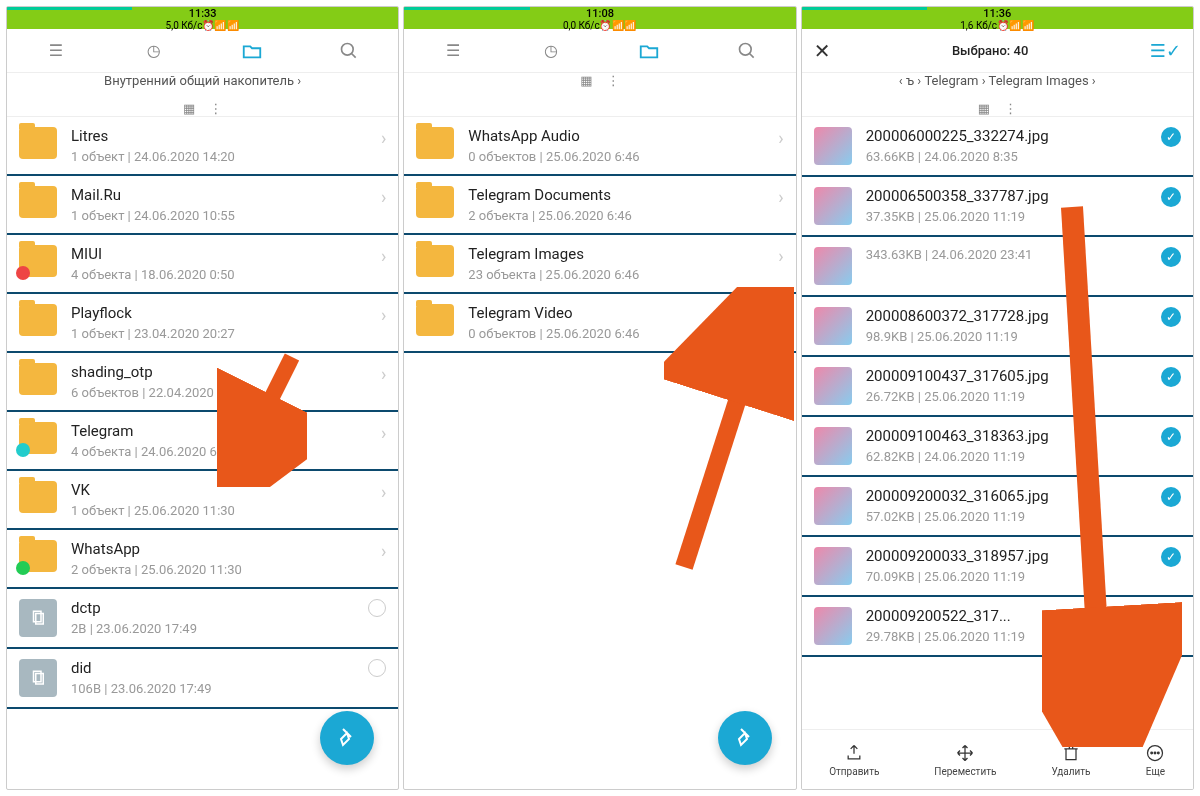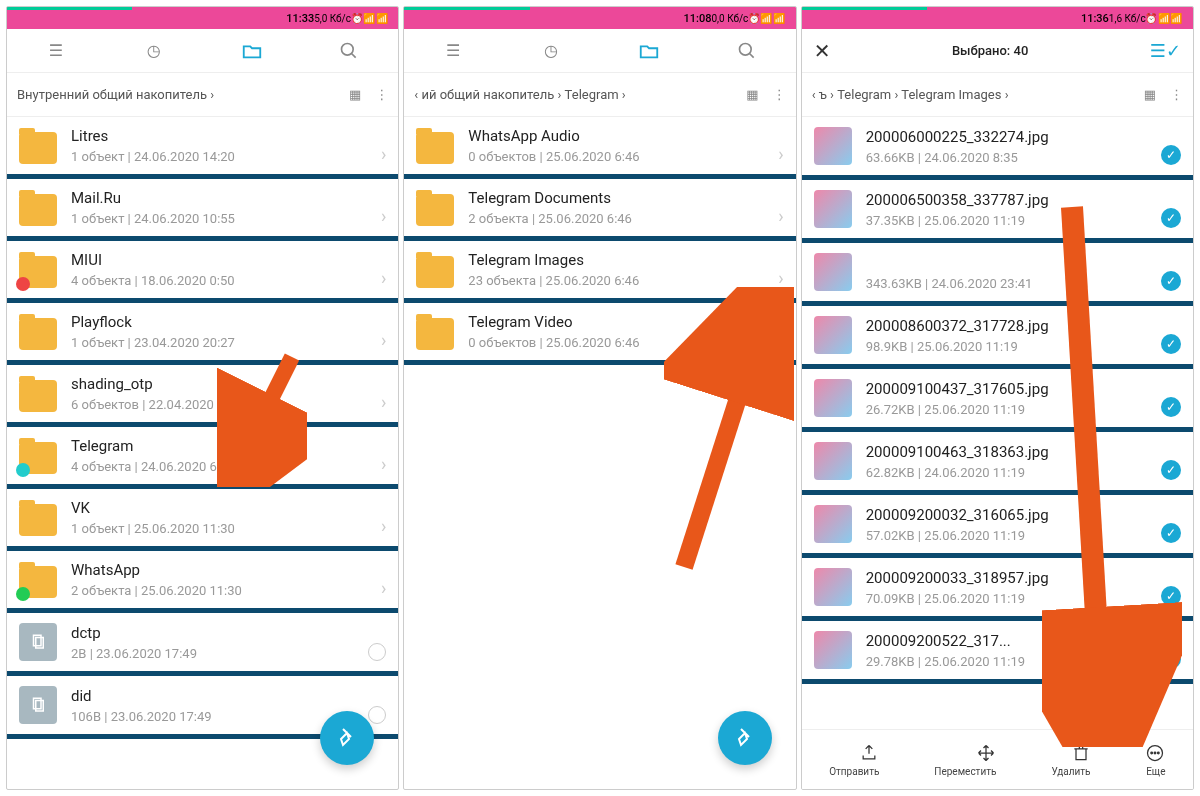--- a/index.html
+++ b/index.html
@@ -1,47 +1,47 @@
 <!DOCTYPE html>
 <html><head>
 <meta charset="utf-8">
 <style>
 * { margin: 0; padding: 0; box-sizing: border-box; font-family: -apple-system, Roboto, sans-serif; }
 body { background: #fff; display: flex; gap: 4px; padding: 6px; }
 .phone { flex: 1; border: 1px solid #ccc; background: #fff; position: relative; overflow: hidden; height: 784px; border-radius: 2px; }
-.status-bar { height: 22px; background: #ec4899; display: flex; align-items: center; justify-content: flex-end; padding: 0 10px; font-size: 11px; color: #000; position: relative; }
+.status-bar { height: 22px; background: #84cc16; display: flex; align-items: center; justify-content: flex-start; padding: 0 10px; font-size: 11px; color: #000; position: relative; flex-direction: column; }
 .status-bar::before { content: ''; position: absolute; top: 0; left: 0; width: 32%; height: 3px; background: #0c9; }
 .status-left { font-weight: 500; }
 .status-right { display: flex; align-items: center; font-size: 10px; }
 .topbar { height: 44px; display: flex; align-items: center; justify-content: space-around; border-bottom: 1px solid #eee; }
 .topbar-icon { color: #888; width: 22px; height: 22px; display: flex; align-items: center; justify-content: center; }
 .topbar-icon.active { color: #1ba8d4; }
-.breadcrumb-bar { height: 44px; display: flex; align-items: center; padding: 0 10px; border-bottom: 1px solid #eee; font-size: 13px; color: #555; }
+.breadcrumb-bar { height: 44px; display: flex; align-items: center; padding: 0 10px; border-bottom: 1px solid #eee; font-size: 13px; color: #555; flex-direction: column; }
 .breadcrumb-text { flex: 1; overflow: hidden; white-space: nowrap; }
 .breadcrumb-icons { display: flex; align-items: center; gap: 14px; color: #888; }
-.item { display: flex; align-items: flex-end; padding: 10px 12px; border-bottom: 5px solid #0c4a6e; position: relative; }
+.item { display: flex; align-items: flex-start; padding: 10px 12px; border-bottom: 2px solid #0c4a6e; position: relative; }
 .folder-icon { width: 38px; height: 32px; background: #f4b73f; border-radius: 4px; margin-right: 14px; position: relative; flex-shrink: 0; }
 .folder-icon::before { content: ''; position: absolute; top: -4px; left: 0; width: 16px; height: 6px; background: #f4b73f; border-radius: 2px 2px 0 0; }
 .file-icon { width: 38px; height: 38px; background: #a8b8c0; border-radius: 4px; margin-right: 14px; display: flex; align-items: center; justify-content: center; color: #fff; flex-shrink: 0; }
 .thumb { width: 38px; height: 38px; border-radius: 4px; margin-right: 14px; flex-shrink: 0; background: linear-gradient(135deg, #e8a, #8ce); }
 .item-body { flex: 1; min-width: 0; }
 .item-name { font-size: 15px; color: #222; margin-bottom: 4px; overflow: hidden; white-space: nowrap; text-overflow: ellipsis; }
 .item-sub { font-size: 13px; color: #999; }
 .chevron { color: #ccc; font-size: 18px; margin-left: 6px; }
 .radio-empty { width: 18px; height: 18px; border: 1.5px solid #ccc; border-radius: 50%; margin-left: 6px; }
 .check { width: 20px; height: 20px; background: #1ba8d4; border-radius: 50%; display: flex; align-items: center; justify-content: center; color: #fff; font-size: 12px; margin-left: 6px; flex-shrink: 0; }
 .fab { position: absolute; bottom: 24px; right: 24px; width: 54px; height: 54px; background: #1ba8d4; border-radius: 50%; display: flex; align-items: center; justify-content: center; color: #fff; box-shadow: 0 4px 10px rgba(0,0,0,0.2); }
 .badge { position: absolute; bottom: -3px; left: -3px; width: 14px; height: 14px; border-radius: 50%; }
 .badge.red { background: #e44; }
 .badge.teal { background: #2cc; }
 .badge.green { background: #2c5; }
 .selected-header { height: 44px; display: flex; align-items: center; padding: 0 12px; border-bottom: 1px solid #eee; }
 .selected-title { flex: 1; text-align: center; font-size: 13px; font-weight: 500; color: #222; }
 .bottom-actions { position: absolute; bottom: 0; left: 0; right: 0; height: 60px; background: #fff; border-top: 1px solid #eee; display: flex; justify-content: space-around; align-items: center; }
-.action-btn { display: flex; flex-direction: column; align-items: flex-end; gap: 3px; font-size: 10px; color: #444; }
+.action-btn { display: flex; flex-direction: column; align-items: center; gap: 3px; font-size: 10px; color: #444; }
 .action-btn svg { width: 20px; height: 20px; }
 .arrow { position: absolute; pointer-events: none; z-index: 100; }
 .list-scroll { overflow: hidden; }
 </style>
 </head>
 <body>
 
 <div class="phone">
   <div class="status-bar">
     <span class="status-left">11:33</span>
@@ -206,21 +206,20 @@
         </svg>
     </span>
     <span class="topbar-icon">
       <svg width="20" height="20" viewBox="0 0 24 24" fill="none" stroke="currentColor" stroke-width="2">
           <circle cx="10" cy="10" r="7"></circle>
           <line x1="20" y1="20" x2="15" y2="15"></line>
         </svg>
     </span>
   </div>
   <div class="breadcrumb-bar">
-    <span class="breadcrumb-text">‹   ий общий накопитель › Telegram ›</span>
     <span class="breadcrumb-icons">
       <span>▦</span>
       <span>⋮</span>
     </span>
   </div>
   <div class="list-scroll" id="list1">
       <div class="item">
         <div class="folder-icon"></div>
         <div class="item-body">
           <div class="item-name">WhatsApp Audio</div>

